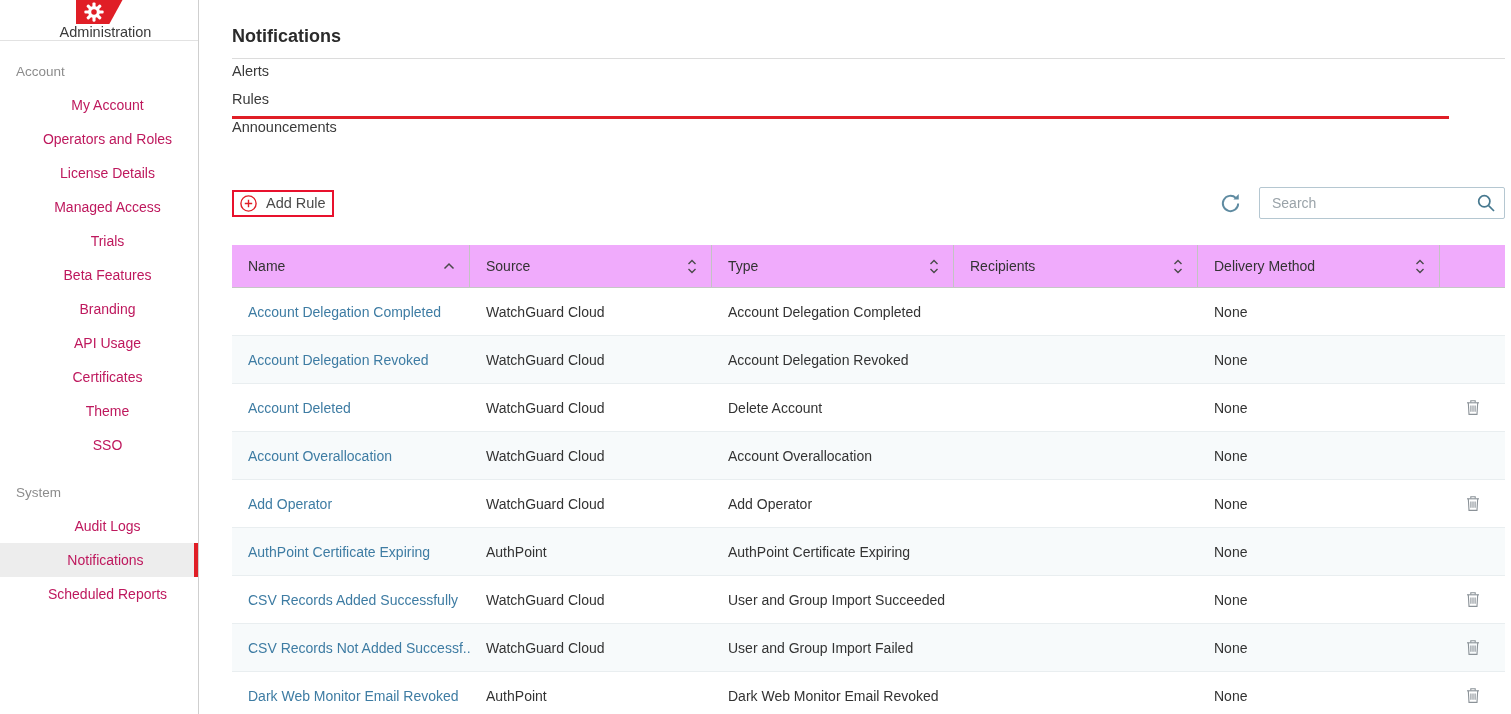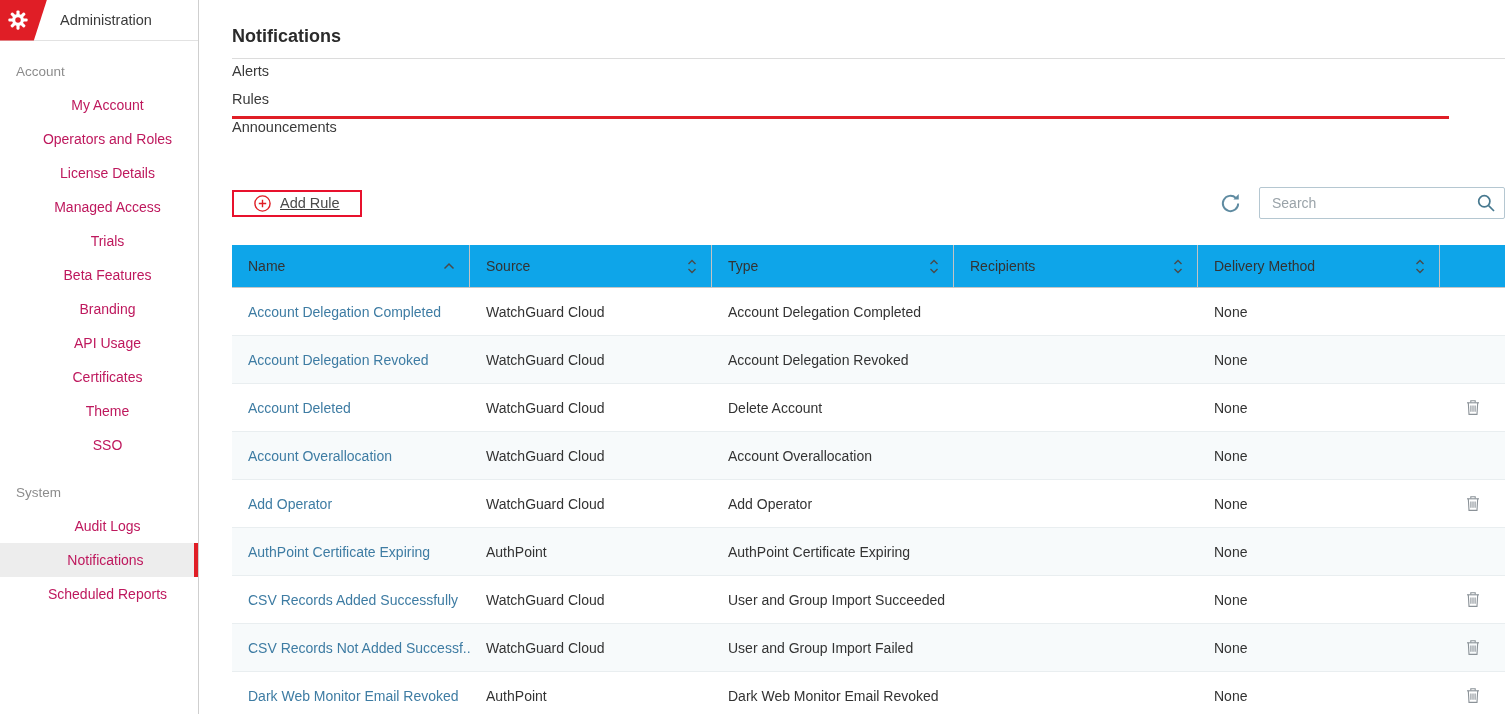--- a/index.html
+++ b/index.html
@@ -2,54 +2,54 @@
 <html style="--accent: #e01e26; --link: #3e7ca3;"><head>
 <meta charset="utf-8">
 <style>
   * { box-sizing: border-box; margin: 0; padding: 0; }
   html,body { width:1511px; height:714px; overflow:hidden; background:#fff;
     font-family:"Liberation Sans","DejaVu Sans",sans-serif; color:#3a3a3a; font-size:14px; }
   .app { display:flex; width:1511px; height:714px; }
 
   
   .sidebar { width:199px; min-width:199px; height:100%; border-right:1px solid #cfcfcf; background:#fff; }
-  .sidebar-header { height:41px; border-bottom:1px solid #e2e2e2; display:flex; align-items:center; }
+  .sidebar-header { height:41px; border-bottom:1px solid #e2e2e2; display:flex; align-items:center;flex-direction:column; }
   .logo { width:47px; height:41px; background:var(--accent,#e01e26);
     clip-path:polygon(0 0,100% 0,72% 100%,0 100%); display:flex; align-items:center; justify-content:flex-start; padding-left:7px; }
   .app-title { margin-left:13px; font-size:14.5px; color:#3a3a3a; }
   .section-label { margin:23px 16px 9px 16px; color:#8c8c8c; font-size:13.5px; }
   .side-item { padding:8px 16px 8px 33px; font-size:14px; color:#be185d; cursor:pointer; line-height:18px;text-align:center; }
   .side-item.selected { background:#ededed; border-right:4px solid var(--accent,#e01e26); }
 
   
   .main { flex:1; padding:0 6px 0 33px; background:#fff; }
   .page-title { font-size:18px; font-weight:600; color:#2b2b2b; margin-top:26px; }
   .title-divider { border-bottom:1px solid #dcdcdc; margin-top:11px; }
 
   .tabs { display:flex; margin-top:4px;flex-direction:column; }
   .tab { margin-right:56px; padding-bottom:9px; font-size:14.5px; color:#3a3a3a; cursor:pointer; border-bottom:3px solid transparent; }
   .tab.active { border-bottom-color:var(--accent,#e01e26); }
 
   .toolbar { margin-top:40px; display:flex; justify-content:space-between; align-items:center; }
-  .highlight-box { border:2px solid #e8112d; padding:3px 20px;text-decoration:underline; }
+  .highlight-box { border:2px solid #e8112d; padding:3px 6px; }
   .add-rule-btn { display:flex; align-items:center; gap:9px; background:none; border:none;
     font-family:inherit; font-size:14.5px; color:#4a4a4a; cursor:pointer; }
   .plus-icon { color:var(--accent,#e01e26); display:flex; }
   .toolbar-right { display:flex; align-items:center; gap:17px; }
   .refresh-btn { color:#5f8ba1; cursor:pointer; display:flex; }
   .search-box { width:246px; height:32px; border:1px solid #b5c7d1; border-radius:2px;
     display:flex; align-items:center; padding:0 8px 0 12px; }
   .search-box input { flex:1; border:none; outline:none; font-family:inherit; font-size:14px; color:#555; min-width:0; }
   .search-box input::placeholder { color:#9aa3a9; }
   .search-icon { color:#46788f; display:flex; cursor:pointer; }
 
   
   .table { margin-top:26px; border-bottom:1px solid #d6d6d6; }
   .grid { display:grid; grid-template-columns:238px 242px 242px 244px 242px 1fr; }
-  .thead { background:#0ea5e9; height:43px; border-bottom:1px solid #c6c6c6; }
+  .thead { background:#f0abfc; height:43px; border-bottom:1px solid #c6c6c6; }
   .th { display:flex; align-items:center; justify-content:space-between; padding:0 14px 0 16px;
     border-right:1px solid #c3c3c3; color:#333; cursor:pointer; }
   .th.last { border-right:none; cursor:default; }
   .sort { display:flex; color:#4a4a4a; }
   .trow { height:48px; border-bottom:1px solid #e9eef0; }
   .trow:nth-child(even) { background:#f7fafb; }
   .td { display:flex; align-items:center; padding-left:16px; color:#333; overflow:hidden; white-space:nowrap; }
   .td.name { color:var(--link,#3e7ca3); cursor:pointer; }
   .td.act { justify-content:center; padding-left:0; }
   .trash-btn { color:#8b9298; display:flex; cursor:pointer; }

